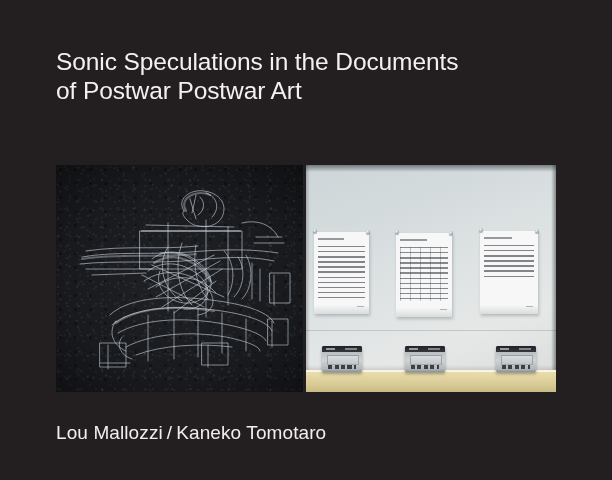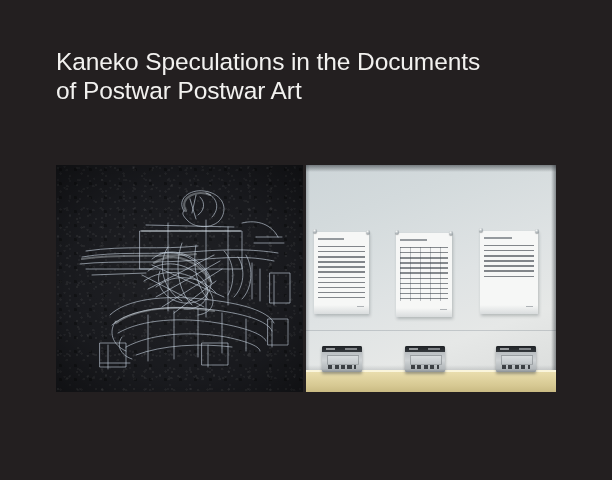--- a/index.html
+++ b/index.html
@@ -271,21 +271,21 @@
   #caption .sep {
     padding: 0 4px;
   }
 </style>
 </head>
 <body>
 
 <div id="page">
 
   <div id="title-block">
-    <div class="title-line">Kaneko Speculations in the Documents</div>
+    <div class="title-line">Sonic Speculations in the Documents</div>
     <div class="title-line">of Postwar Postwar Art</div>
   </div>
 
   <div id="image-strip">
 
     <div id="figure-left">
       <div id="chalk-ground"></div>
       <svg id="chalk-svg" viewBox="0 0 247 227" preserveAspectRatio="none">
         <g fill="none" stroke="#c6d2de" stroke-opacity="0.62" stroke-width="1" stroke-linecap="round">
 
@@ -429,14 +429,15 @@
         <div class="cassette-top">
           <div class="cassette-brand"></div>
           <div class="cassette-brand2"></div>
         </div>
         <div class="cassette-window"></div>
         <div class="cassette-buttons"></div>
       </div>
     </div>
   </div>
 
+  <div id="caption"><span>Lou Mallozzi</span><span class="sep">/</span><span>Kaneko Tomotaro</span></div>
 
 </div>
 
 </body></html>

